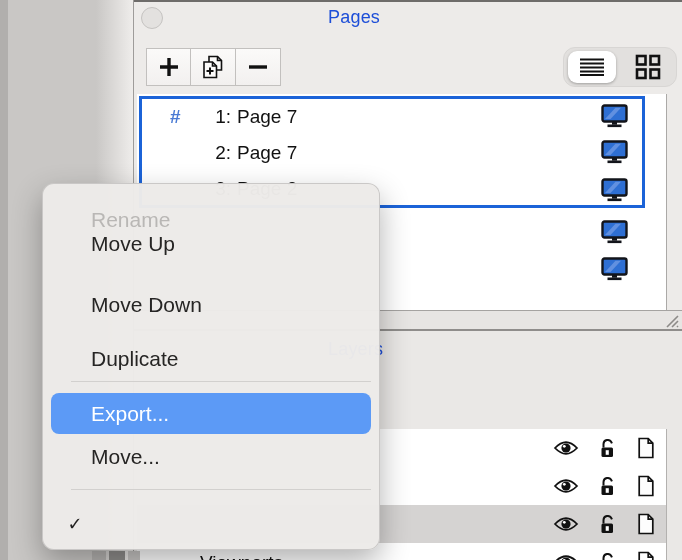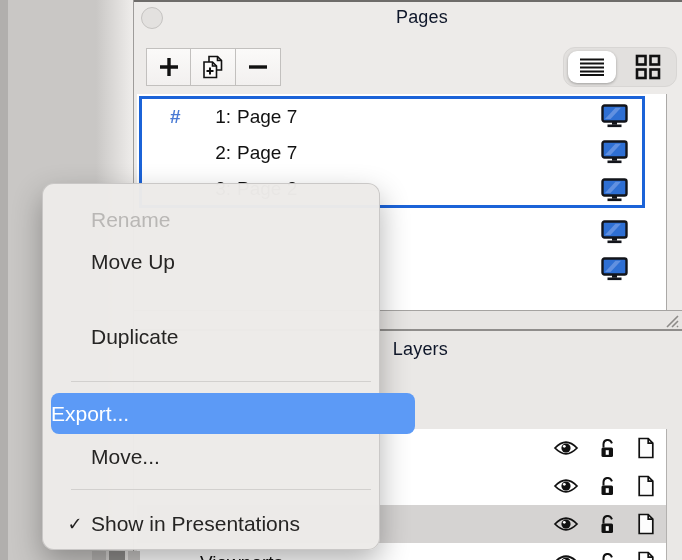--- a/index.html
+++ b/index.html
@@ -8,21 +8,21 @@
   .abs{position:absolute;}
 
   
   .left-edge{left:0;top:0;width:8px;height:560px;background:#b1afad;}
   .left-glow{left:96px;top:0;width:37px;height:560px;background:linear-gradient(to right,#c9c7c5,#efedeb);}
   .panel-left-border{left:133px;top:0;width:1px;height:560px;background:#9e9c9a;}
 
   
   .pages-bg{left:134px;top:0;width:548px;height:310px;background:#edebe9;border-top:2px solid #6e6c6a;}
   .win-circle{left:141px;top:7px;width:20px;height:20px;border-radius:50%;background:#e3e1df;border:1.5px solid #c5c3c1;}
-  .panel-title{font-size:18px;color:#0f172a;letter-spacing:.2px;text-align:right;width:120px;}
+  .panel-title{font-size:18px;color:#1d4ed8;letter-spacing:.2px;text-align:left;width:120px;}
   .pages-title{left:328px;top:7px;}
   .layers-title{left:328px;top:339px;}
 
   .btn-group{left:146px;top:48px;display:flex;}
   .tb-btn{width:45px;height:38px;background:linear-gradient(#fbfaf9,#f2f0ef);border:1px solid #c2c0be;display:flex;align-items:center;justify-content:center;box-sizing:border-box;}
   .tb-btn + .tb-btn{border-left:none;}
 
   .seg{left:563px;top:47px;width:114px;height:40px;background:#e2e0de;border-radius:12px;border:1px solid #d8d6d4;box-sizing:border-box;display:flex;}
   .seg-item{flex:1;display:flex;align-items:center;justify-content:center;position:relative;}
   .seg-sel{position:absolute;left:4px;top:3px;width:48px;height:32px;background:#fff;border-radius:9px;box-shadow:0 1px 3px rgba(0,0,0,.3);}
@@ -52,21 +52,21 @@
   .lrow .eye{position:absolute;left:416px;top:10px;}
   .lrow .lock{position:absolute;left:461px;top:8px;}
   .lrow .doc{position:absolute;left:500px;top:8px;}
   .lrow-name{position:absolute;left:63px;top:9px;font-size:19px;color:#111;}
   .thumb-sq{top:551px;height:9px;}
 
   
   .menu{left:42px;top:183px;width:336px;height:365px;background:rgba(237,235,233,.98);border:1px solid rgba(0,0,0,.15);border-radius:12px;box-shadow:0 12px 30px rgba(0,0,0,.3);z-index:50;}
   .mi{position:absolute;left:0;width:388px;height:42px;line-height:42px;font-size:21px;color:#262524;padding-left:48px;box-sizing:border-box;}
   .mi.disabled{color:#b9b7b5;}
-  .mi-hl{position:absolute;left:8px;width:364px;height:41px;background:#5c9af6;border-radius:8px;color:#fff;line-height:41px;font-size:21px;box-sizing:border-box;}
+  .mi-hl{position:absolute;left:8px;width:320px;height:41px;background:#5c9af6;border-radius:8px;color:#fff;line-height:41px;font-size:21px;padding-left:40px;box-sizing:border-box;}
   .msep{position:absolute;left:28px;width:300px;height:1px;background:#d2d0ce;}
   .mcheck{position:absolute;left:20px;width:24px;text-align:center;font-family:"DejaVu Sans",sans-serif;font-weight:bold;font-size:18px;color:#232221;}
 </style>
 </head>
 <body>
 
 <div id="root">
 
   <div class="abs left-edge"></div>
   <div class="abs left-glow"></div>
@@ -245,25 +245,25 @@
       <path d="M11.2 1.5 v4.6 h4.6" fill="none" stroke="#111" stroke-width="1.7"></path>
     </svg>
   </div>
 
   <div class="abs thumb-sq" style="left:92px;width:14px;background:#b5b3b1"></div>
   <div class="abs thumb-sq" style="left:109px;width:16px;background:#8f8d8b"></div>
   <div class="abs thumb-sq" style="left:128px;width:12px;background:#c7c5c3"></div>
 
   <div class="abs menu">
     <div class="mi disabled" style="top:15px">Rename</div>
-    <div class="mi" style="top:57px">Move Up</div>
-    <div class="mi" style="top:132px">Duplicate</div>
+    <div class="mi" style="top:39px">Move Up</div>
+    <div class="mi" style="top:100px">Move Down</div>
+    <div class="mi" style="top:154px">Duplicate</div>
     <div class="msep" style="top:197px"></div>
     <div class="mi-hl" style="top:209px">Export...</div>
     <div class="mi" style="top:252px">Move...</div>
     <div class="msep" style="top:305px"></div>
     <div class="mi" style="top:319px">
       <span class="mcheck" style="top:0;line-height:42px">✓</span>
-      <span>Show in Presentations</span>
     </div>
   </div>
 
 </div>
 
 </body></html>

